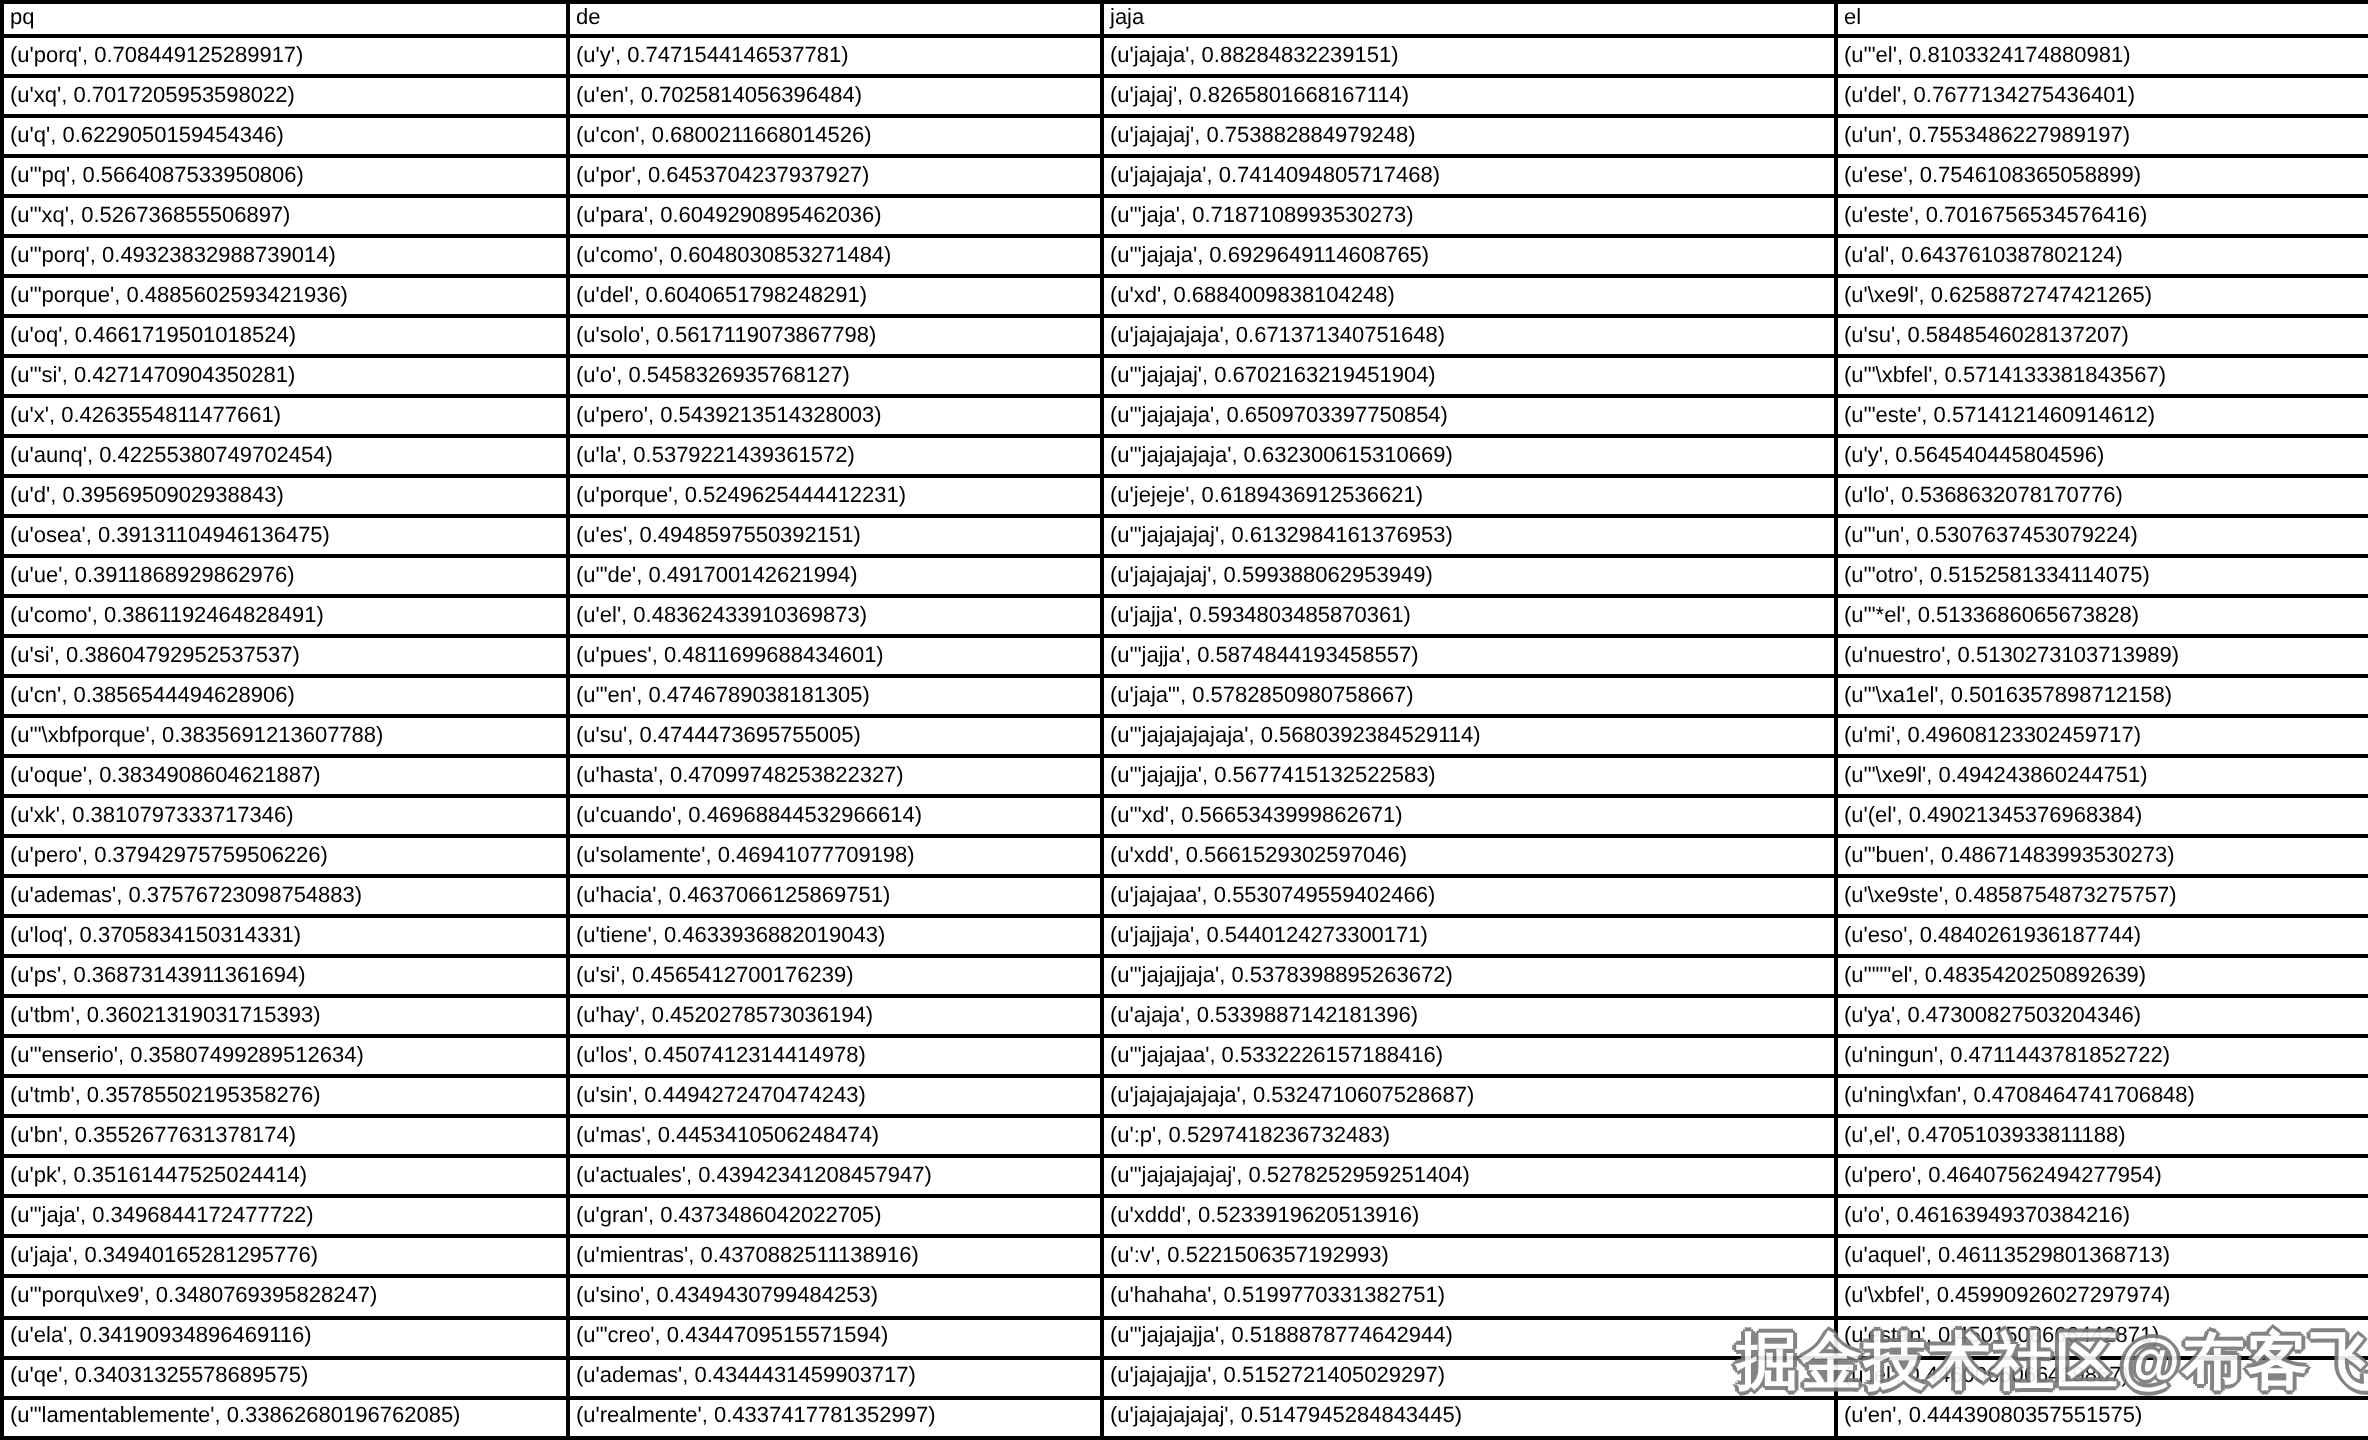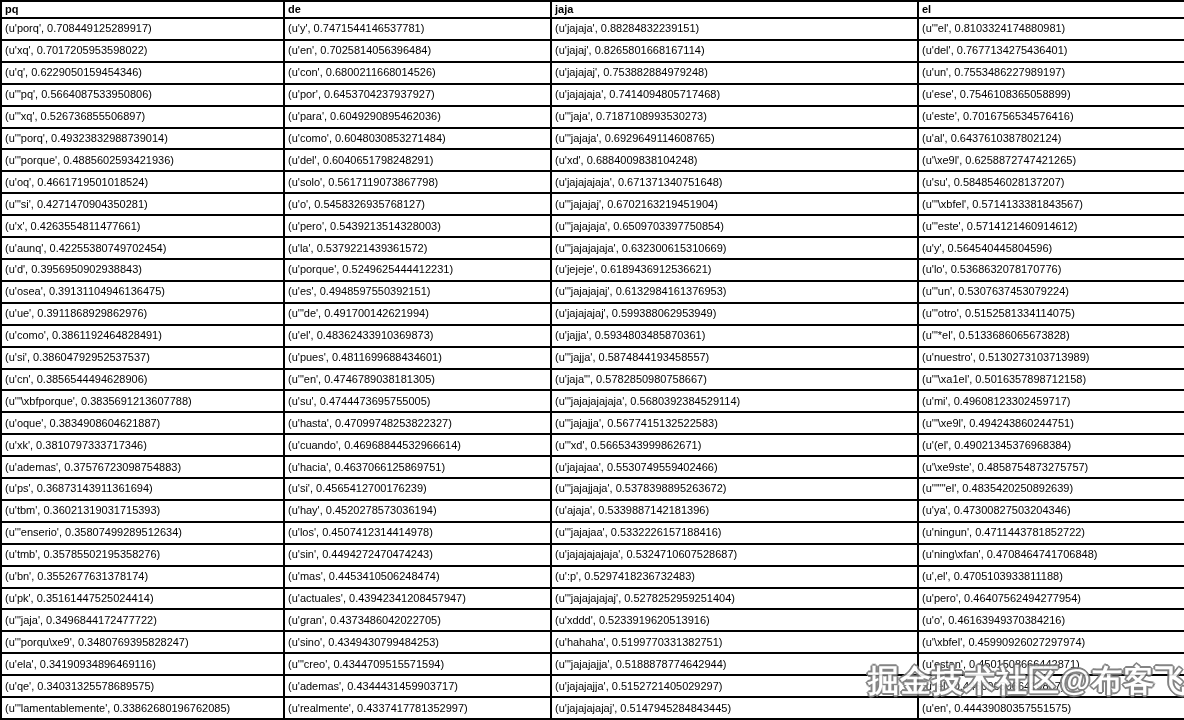--- a/index.html
+++ b/index.html
@@ -27,21 +27,21 @@
     font-size: 11px;
     line-height: 13px;
     height: 15px;
     padding: 0 2px 0 3px;
     text-align: left;
     vertical-align: middle;
     color: #000000;
     white-space: nowrap;
     overflow: hidden;
   }
-  th { font-weight: bold; }
+  th { font-weight: normal; }
   td { font-weight: normal; }
   .watermark {
     position: absolute;
     left: 868px;
     top: 660px;
     font-size: 31px;
     font-weight: bold;
     white-space: nowrap;
     color: #ffffff;
     opacity: 0.9;
@@ -187,26 +187,38 @@
         <td data-name="table-cell">(u'"jajajja', 0.5677415132522583)</td>
         <td data-name="table-cell">(u'"\xe9l', 0.494243860244751)</td>
       </tr>
       <tr data-name="table-row">
         <td data-name="table-cell">(u'xk', 0.3810797333717346)</td>
         <td data-name="table-cell">(u'cuando', 0.46968844532966614)</td>
         <td data-name="table-cell">(u'"xd', 0.5665343999862671)</td>
         <td data-name="table-cell">(u'(el', 0.49021345376968384)</td>
       </tr>
       <tr data-name="table-row">
+        <td data-name="table-cell">(u'pero', 0.37942975759506226)</td>
+        <td data-name="table-cell">(u'solamente', 0.46941077709198)</td>
+        <td data-name="table-cell">(u'xdd', 0.5661529302597046)</td>
+        <td data-name="table-cell">(u'"buen', 0.48671483993530273)</td>
+      </tr>
+      <tr data-name="table-row">
         <td data-name="table-cell">(u'ademas', 0.37576723098754883)</td>
         <td data-name="table-cell">(u'hacia', 0.4637066125869751)</td>
         <td data-name="table-cell">(u'jajajaa', 0.5530749559402466)</td>
         <td data-name="table-cell">(u'\xe9ste', 0.4858754873275757)</td>
       </tr>
       <tr data-name="table-row">
+        <td data-name="table-cell">(u'loq', 0.3705834150314331)</td>
+        <td data-name="table-cell">(u'tiene', 0.4633936882019043)</td>
+        <td data-name="table-cell">(u'jajjaja', 0.5440124273300171)</td>
+        <td data-name="table-cell">(u'eso', 0.4840261936187744)</td>
+      </tr>
+      <tr data-name="table-row">
         <td data-name="table-cell">(u'ps', 0.36873143911361694)</td>
         <td data-name="table-cell">(u'si', 0.4565412700176239)</td>
         <td data-name="table-cell">(u'"jajajjaja', 0.5378398895263672)</td>
         <td data-name="table-cell">(u'"""el', 0.4835420250892639)</td>
       </tr>
       <tr data-name="table-row">
         <td data-name="table-cell">(u'tbm', 0.36021319031715393)</td>
         <td data-name="table-cell">(u'hay', 0.4520278573036194)</td>
         <td data-name="table-cell">(u'ajaja', 0.5339887142181396)</td>
         <td data-name="table-cell">(u'ya', 0.47300827503204346)</td>
@@ -233,20 +245,26 @@
         <td data-name="table-cell">(u'pk', 0.35161447525024414)</td>
         <td data-name="table-cell">(u'actuales', 0.43942341208457947)</td>
         <td data-name="table-cell">(u'"jajajajajaj', 0.5278252959251404)</td>
         <td data-name="table-cell">(u'pero', 0.46407562494277954)</td>
       </tr>
       <tr data-name="table-row">
         <td data-name="table-cell">(u'"jaja', 0.3496844172477722)</td>
         <td data-name="table-cell">(u'gran', 0.4373486042022705)</td>
         <td data-name="table-cell">(u'xddd', 0.5233919620513916)</td>
         <td data-name="table-cell">(u'o', 0.46163949370384216)</td>
+      </tr>
+      <tr data-name="table-row">
+        <td data-name="table-cell">(u'jaja', 0.34940165281295776)</td>
+        <td data-name="table-cell">(u'mientras', 0.4370882511138916)</td>
+        <td data-name="table-cell">(u':v', 0.5221506357192993)</td>
+        <td data-name="table-cell">(u'aquel', 0.46113529801368713)</td>
       </tr>
       <tr data-name="table-row">
         <td data-name="table-cell">(u'"porqu\xe9', 0.3480769395828247)</td>
         <td data-name="table-cell">(u'sino', 0.4349430799484253)</td>
         <td data-name="table-cell">(u'hahaha', 0.5199770331382751)</td>
         <td data-name="table-cell">(u'\xbfel', 0.45990926027297974)</td>
       </tr>
       <tr data-name="table-row">
         <td data-name="table-cell">(u'ela', 0.34190934896469116)</td>
         <td data-name="table-cell">(u'"creo', 0.4344709515571594)</td>

